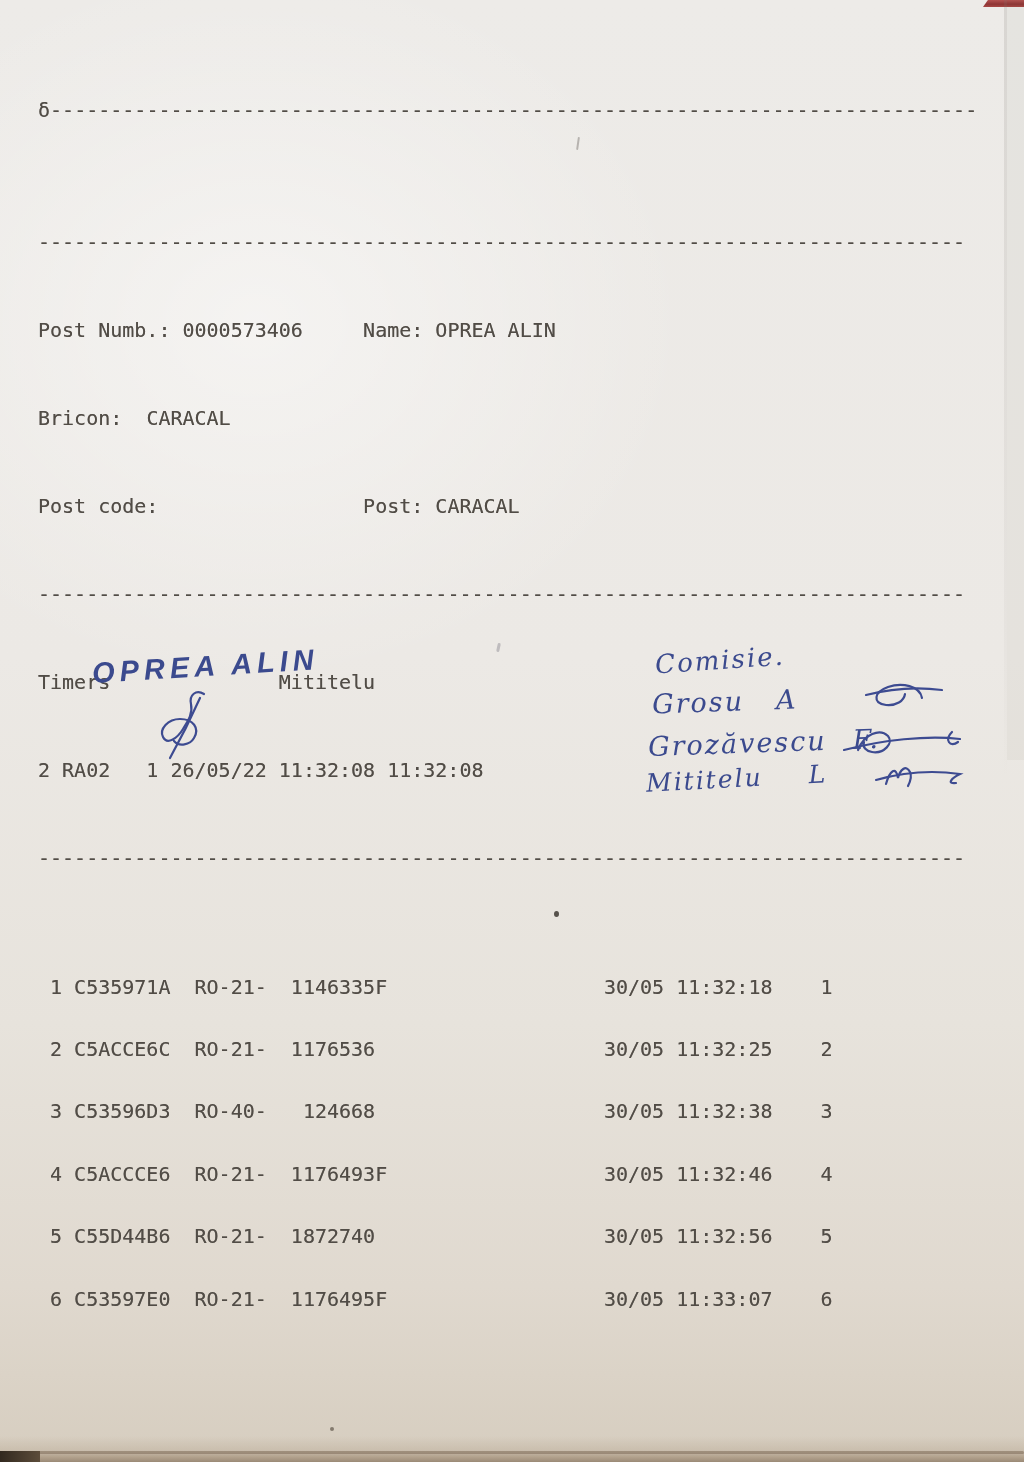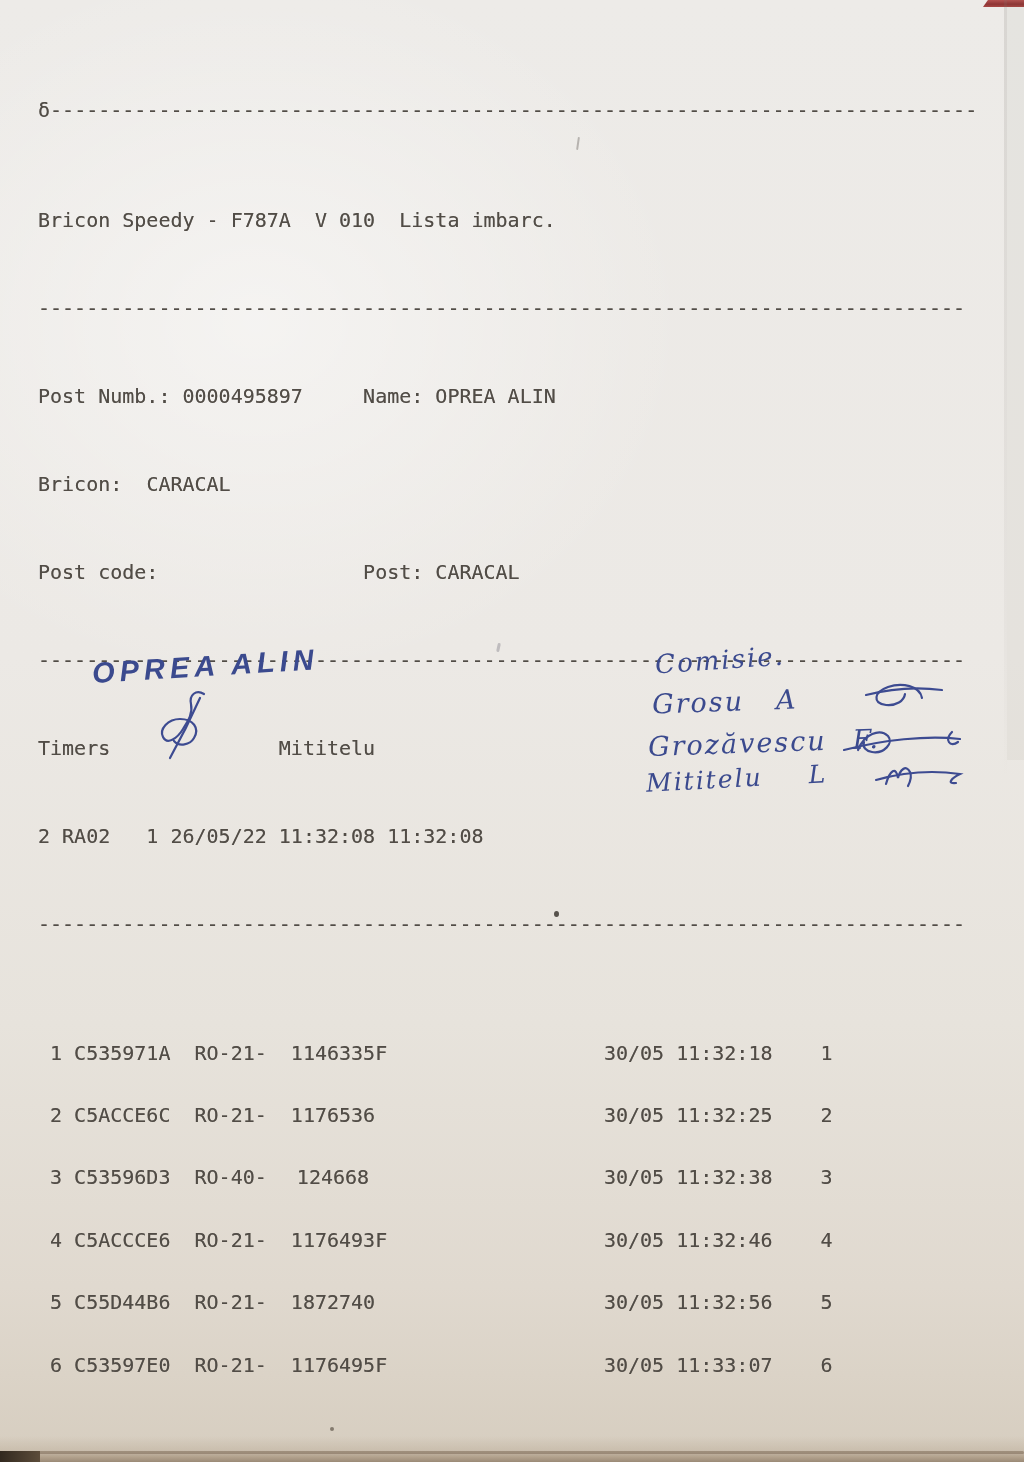--- a/index.html
+++ b/index.html
@@ -17,21 +17,21 @@
     text-shadow:0 0 0.6px rgba(81,76,70,0.55);
     white-space:pre;
   }
   .line{display:flex;}
   .line span{flex:none;}
   .ml1{margin-left:1ch}.ml2{margin-left:2ch}.ml3{margin-left:3ch}
   .ml5{margin-left:5ch}.ml10{margin-left:10ch}.ml13{margin-left:13ch}
   .ml14{margin-left:14ch}.ml17{margin-left:17ch}
   .ml18{margin-left:18ch}
   .w2r{width:2ch;text-align:right}
-  .w7r{width:7ch;text-align:center}
+  .w7r{width:7ch;text-align:right}
   .w1{width:1ch}
   .rows{line-height:20.8px;}
   .divider{letter-spacing:0;}
   
   .hw{position:absolute;color:#3b4a8e;font-family:"DejaVu Serif",serif;font-style:italic;white-space:pre;}
   .hw-caps{font-family:"Liberation Sans",sans-serif;font-weight:bold;letter-spacing:5px;font-size:29px;transform:rotate(-3.5deg);}
   .hw-name{left:92px;top:650px;}
   .hw-comisie{left:655px;top:645px;font-size:26px;transform:rotate(-4deg);letter-spacing:2px;}
   .hw-line{display:flex;font-size:27px;letter-spacing:2px;}
   .hw-grosu{left:652px;top:686px;transform:rotate(-2deg);}
@@ -67,31 +67,26 @@
 </head>
 <body>
 
 <div class="page">
 
   <div class="doc">
 
     <div class="line"><span>δ</span><span class="divider">-----------------------------------------------------------------------------</span></div>
 
 
-    <div class="line">
-      <span>Bricon Speedy - F787A</span>
-      <span class="ml2">V 010</span>
-      <span class="ml2">Lista imbarc.</span>
-    </div>
 
     <div class="line"><span class="divider">-----------------------------------------------------------------------------</span></div>
 
     <div class="line">
       <span>Post Numb.:</span>
-      <span class="ml1">0000495897</span>
+      <span class="ml1">0000573406</span>
       <span class="ml5">Name:</span>
       <span class="ml1">OPREA ALIN</span>
     </div>
 
     <div class="line">
       <span>Bricon:</span>
       <span class="ml2">CARACAL</span>
     </div>
 
     <div class="line">

